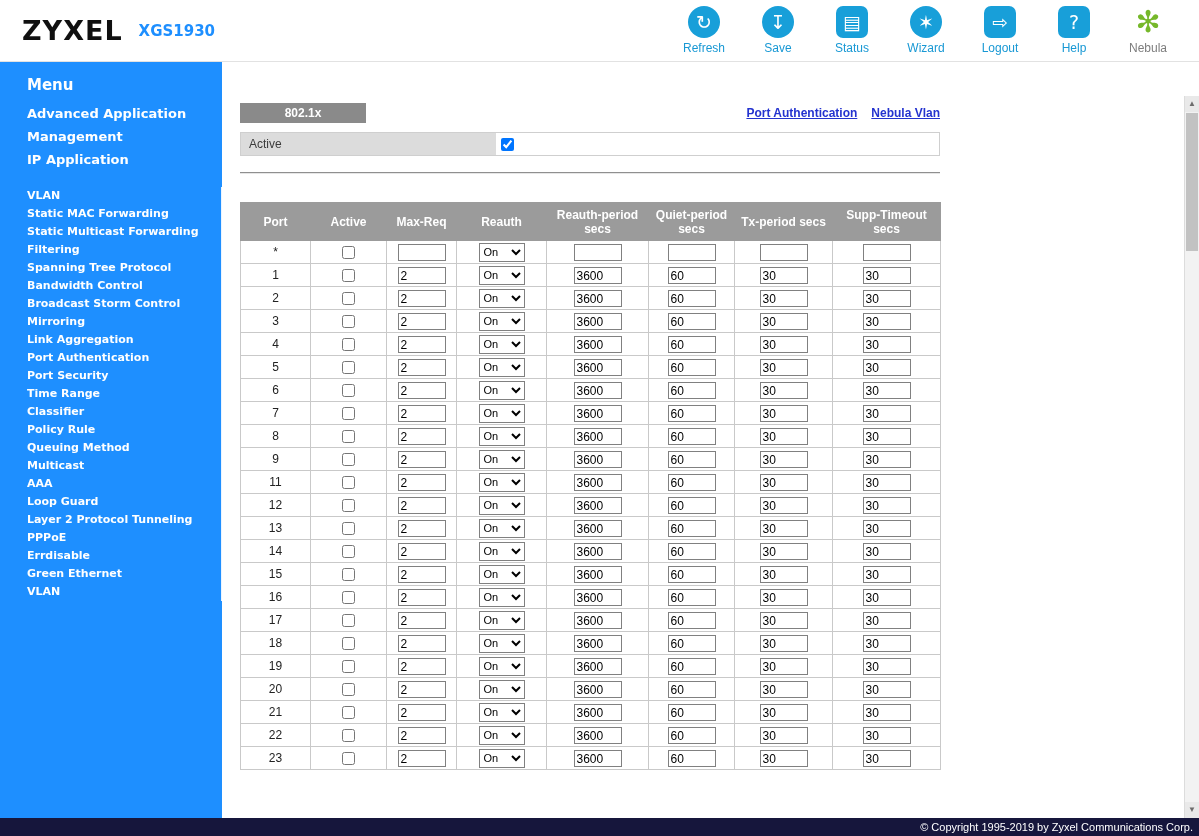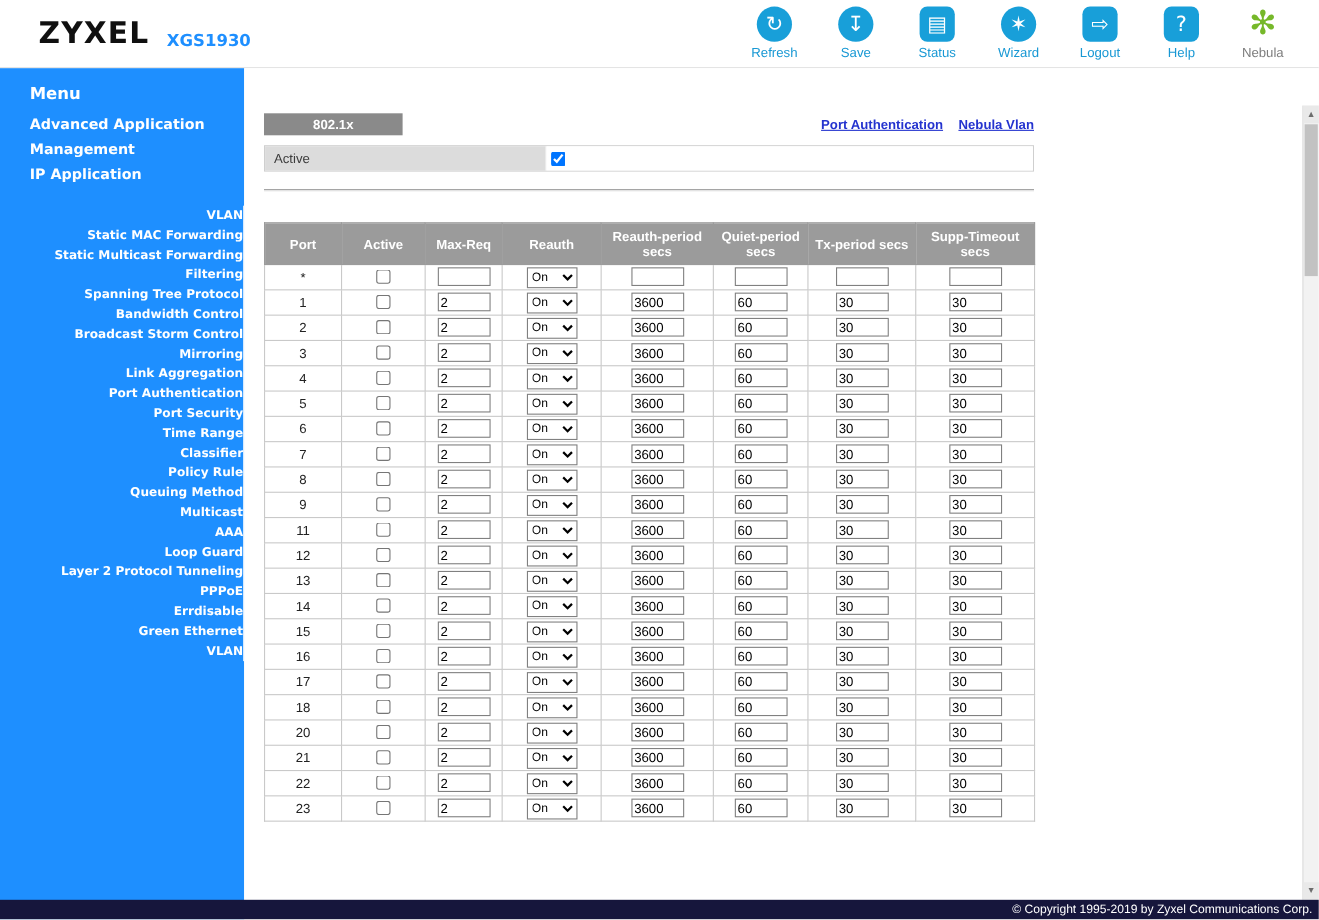--- a/index.html
+++ b/index.html
@@ -3,21 +3,21 @@
 <meta charset="utf-8">
 <style>
   * { margin:0; padding:0; box-sizing:border-box; }
   html,body { background:#e9e9e9; }
   body { font-family:"Liberation Sans", sans-serif; }
   .app { position:relative; width:1199px; height:836px; background:#fff; overflow:hidden; }
 
   
   .header { height:62px; background:#fff; border-bottom:1px solid #e2e2e2;
             display:flex; align-items:center; justify-content:space-between; }
-  .brand { display:flex; align-items:flex-end; gap:16px; padding-left:35px; }
+  .brand { display:flex; align-items:center; gap:16px; padding-left:22px; }
   .brand-zyxel { font-family:"DejaVu Sans", sans-serif; font-weight:bold; font-size:27px;
                  letter-spacing:1px; color:#101010; }
   .brand-model { font-family:"DejaVu Sans", sans-serif; font-weight:bold; font-size:15px; color:#1e8fff; }
   .toolbar { display:flex; gap:24px; padding-right:26px; }
   .tb-btn { width:50px; display:flex; flex-direction:column; align-items:center; cursor:pointer; }
   .tb-ic { width:32px; height:32px; background:#189fd9; color:#fff; border-radius:7px;
            display:flex; align-items:center; justify-content:center;
            font-family:"DejaVu Sans", sans-serif; font-size:19px; line-height:1; }
   .tb-btn.refresh .tb-ic, .tb-btn.save .tb-ic, .tb-btn.wizard .tb-ic { border-radius:50%; }
   .tb-btn.nebula .tb-ic { background:#fff; color:#76b82a; font-size:30px; }
@@ -27,21 +27,21 @@
   
   .bodyrow { display:flex; height:774px; }
 
   
   .sidebar { width:222px; flex:none; background:#1e8fff; color:#fff;
              font-family:"DejaVu Sans", sans-serif; }
   .side-title { font-size:15px; font-weight:bold; padding:14px 0 8px 27px; }
   .side-main-item { font-size:13px; font-weight:bold; padding:4px 0 4px 27px; cursor:pointer; white-space:nowrap; }
   .side-sub { margin-top:16px; border-right:1px solid #eaf4ff; }
   .side-sub-item { font-size:11px; font-weight:bold; line-height:18px; padding-left:27px;
-                   cursor:pointer; white-space:nowrap;text-align:right; }
+                   cursor:pointer; white-space:nowrap; }
 
   
   .main { position:relative; flex:1; background:#fff; }
   .content { padding:41px 0 0 18px; }
   .strip { width:700px; display:flex; justify-content:space-between; align-items:flex-end; }
   .page-tab { width:126px; height:20px; background:#8a8a8a; color:#fff;
               font-weight:bold; font-size:12px; text-align:center; line-height:20px; }
   .links { display:flex; gap:14px; padding-bottom:3px; }
   .link { font-size:12px; font-weight:bold; color:#2433cf; text-decoration:underline; cursor:pointer; }
 
@@ -379,20 +379,30 @@
                 <td class="c-port">18</td>
                 <td class="c-active"><input type="checkbox" style=""></td>
                 <td class="c-in"><input type="text" class="ti" value="2" style=""></td>
                 <td class="c-in"><select class="sel"><option>On</option></select></td>
                 <td class="c-in"><input type="text" class="ti" value="3600" style=""></td>
                 <td class="c-in"><input type="text" class="ti" value="60" style=""></td>
                 <td class="c-in"><input type="text" class="ti" value="30" style=""></td>
                 <td class="c-in"><input type="text" class="ti" value="30" style=""></td>
               </tr>
               <tr>
+                <td class="c-port">19</td>
+                <td class="c-active"><input type="checkbox" style=""></td>
+                <td class="c-in"><input type="text" class="ti" value="2" style=""></td>
+                <td class="c-in"><select class="sel"><option>On</option></select></td>
+                <td class="c-in"><input type="text" class="ti" value="3600" style=""></td>
+                <td class="c-in"><input type="text" class="ti" value="60" style=""></td>
+                <td class="c-in"><input type="text" class="ti" value="30" style=""></td>
+                <td class="c-in"><input type="text" class="ti" value="30" style=""></td>
+              </tr>
+              <tr>
                 <td class="c-port">20</td>
                 <td class="c-active"><input type="checkbox" style=""></td>
                 <td class="c-in"><input type="text" class="ti" value="2" style=""></td>
                 <td class="c-in"><select class="sel"><option>On</option></select></td>
                 <td class="c-in"><input type="text" class="ti" value="3600" style=""></td>
                 <td class="c-in"><input type="text" class="ti" value="60" style=""></td>
                 <td class="c-in"><input type="text" class="ti" value="30" style=""></td>
                 <td class="c-in"><input type="text" class="ti" value="30" style=""></td>
               </tr>
               <tr>

